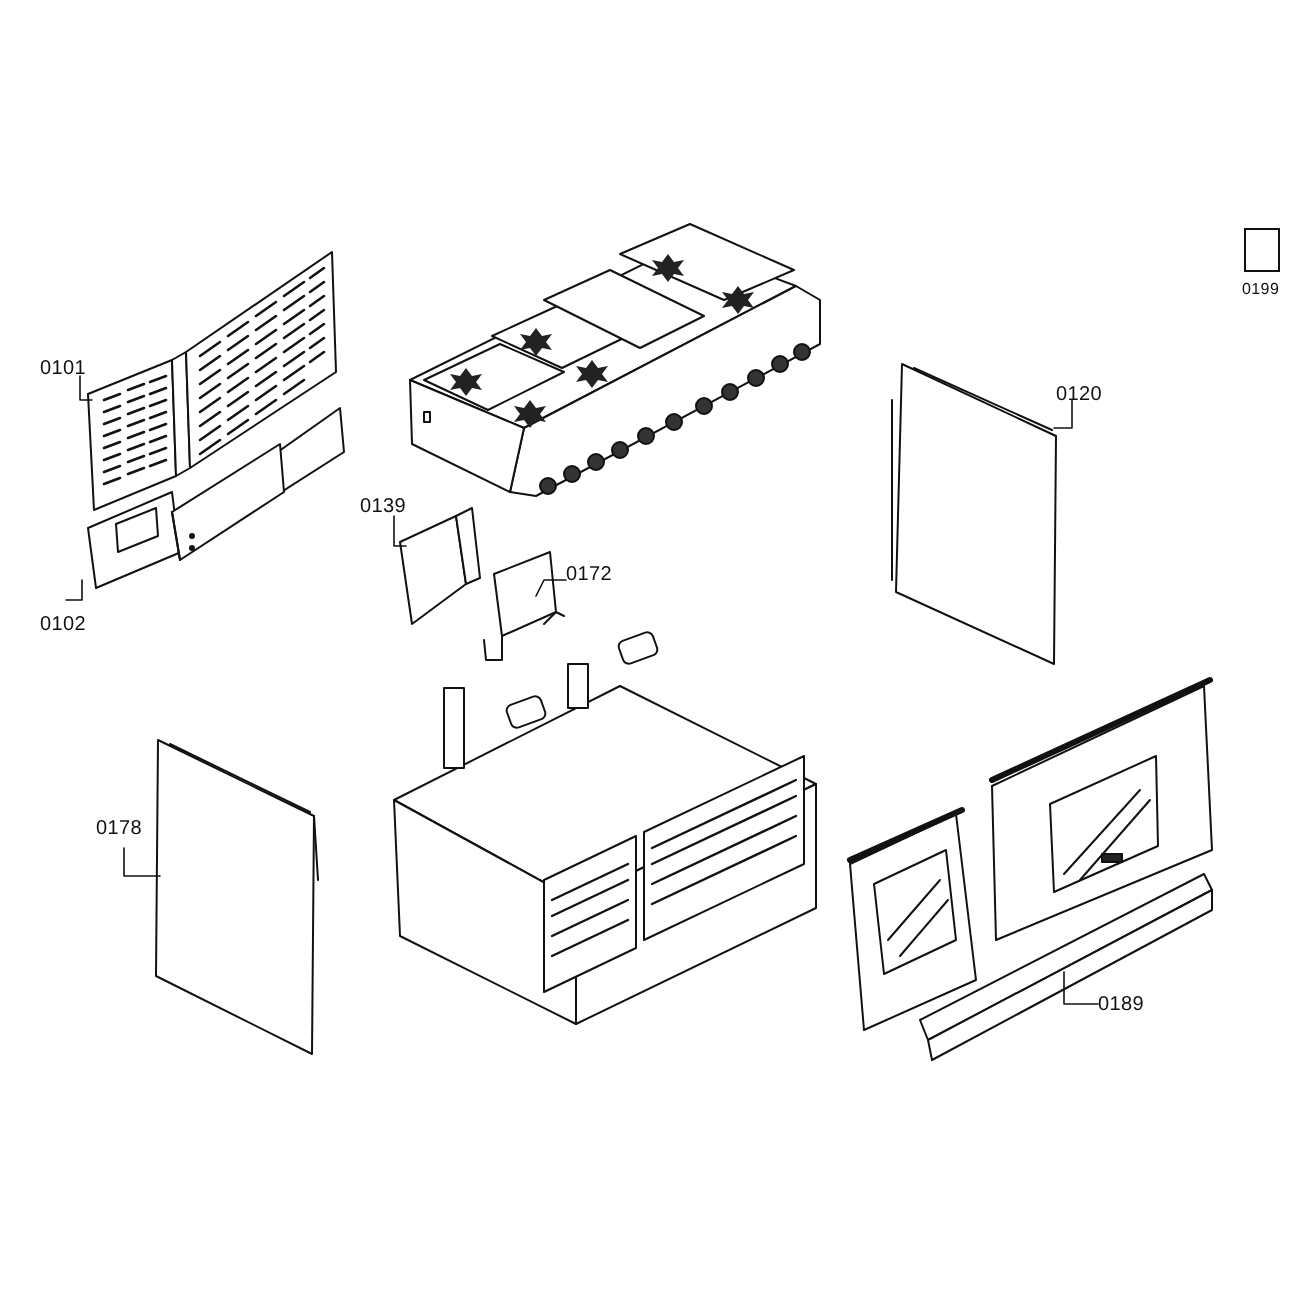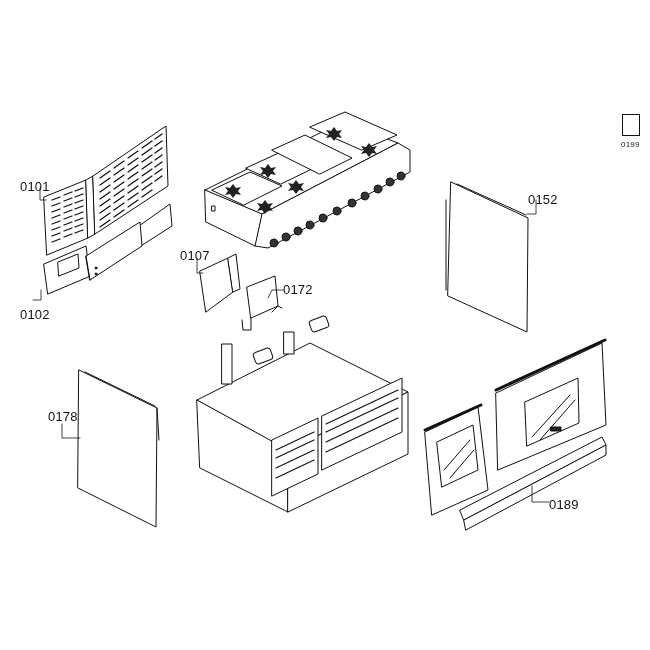--- a/index.html
+++ b/index.html
@@ -1,18 +1,18 @@
 <!DOCTYPE html>
 <html><head>
 <meta charset="utf-8">
 <style>
   html, body { margin:0; padding:0; background:#ffffff; }
   body { width:650px; height:650px; overflow:hidden; position:relative; font-family:"Liberation Sans", sans-serif; }
   #stage { position:absolute; left:0; top:0; width:650px; height:542px; }
-  .lbl { position:absolute; font-family:"Liberation Sans", sans-serif; font-size:13px; color:#111; letter-spacing:0.2px; line-height:1; white-space:nowrap; }
+  .lbl { position:absolute; font-family:"Liberation Sans", sans-serif; font-size:10px; color:#111; letter-spacing:0.2px; line-height:1; white-space:nowrap; }
   .legend-box { position:absolute; left:622px; top:114px; width:18px; height:22px; border:1.5px solid #111; box-sizing:border-box; background:#fff; }
   .legend-lbl { position:absolute; left:621px; top:141px; font-size:8px; }
 </style>
 </head>
 <body>
 
 <div id="stage">
   <svg width="650" height="650" viewBox="0 0 650 650" xmlns="http://www.w3.org/2000/svg" fill="none" stroke="#111" stroke-width="1" stroke-linejoin="round" stroke-linecap="round">
 
     <g>
@@ -227,17 +227,17 @@
       <line x1="635" y1="124" x2="635" y2="133"></line>
     </g>
   </svg>
 
   <div class="legend-box"></div>
 
   <div class="lbl legend-lbl">0199</div>
   <div class="lbl" style="left:20px;top:180px">0101</div>
   <div class="lbl" style="left:20px;top:308px">0102</div>
   <div class="lbl" style="left:48px;top:410px">0178</div>
-  <div class="lbl" style="left:528px;top:193px">0152</div>
+  <div class="lbl" style="left:528px;top:193px">0120</div>
   <div class="lbl" style="left:549px;top:498px">0189</div>
-  <div class="lbl" style="left:180px;top:249px">0107</div>
+  <div class="lbl" style="left:180px;top:249px">0139</div>
   <div class="lbl" style="left:283px;top:283px">0172</div>
 </div>
 
 </body></html>

